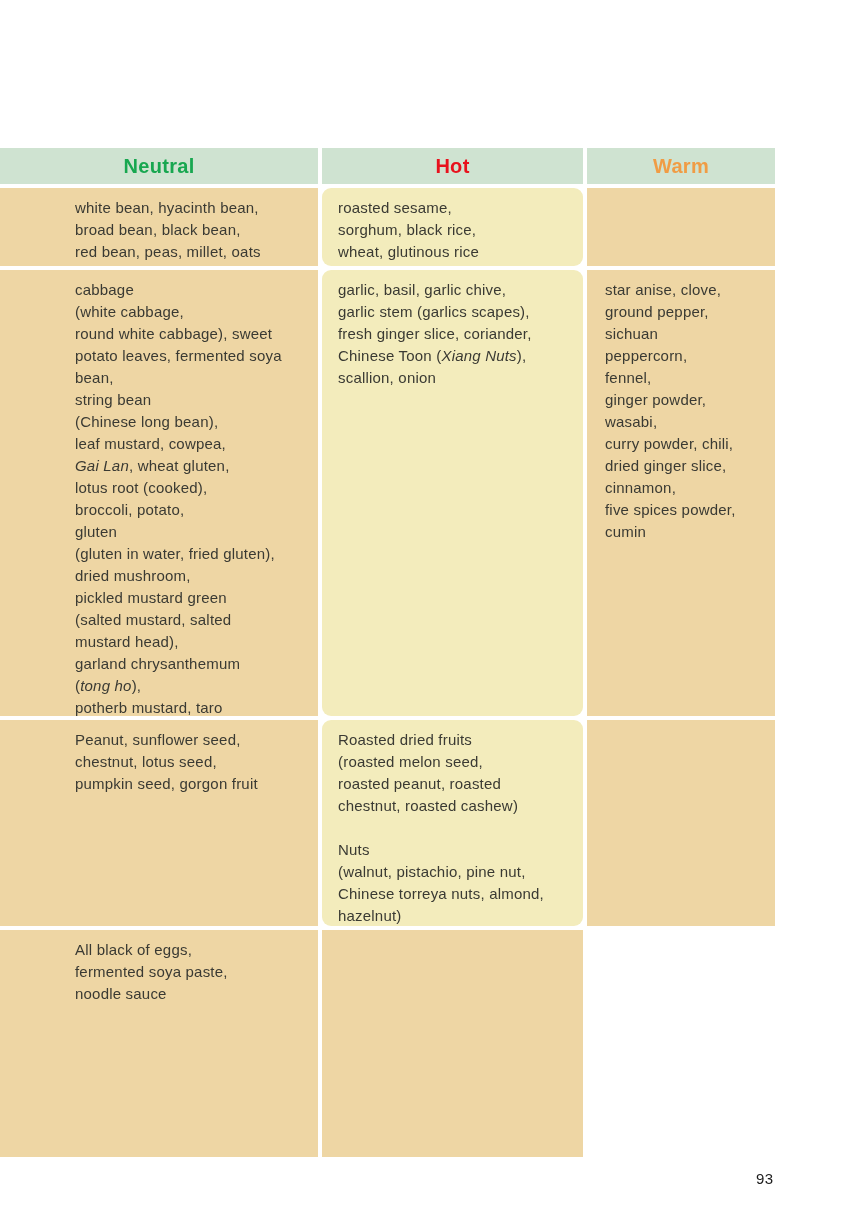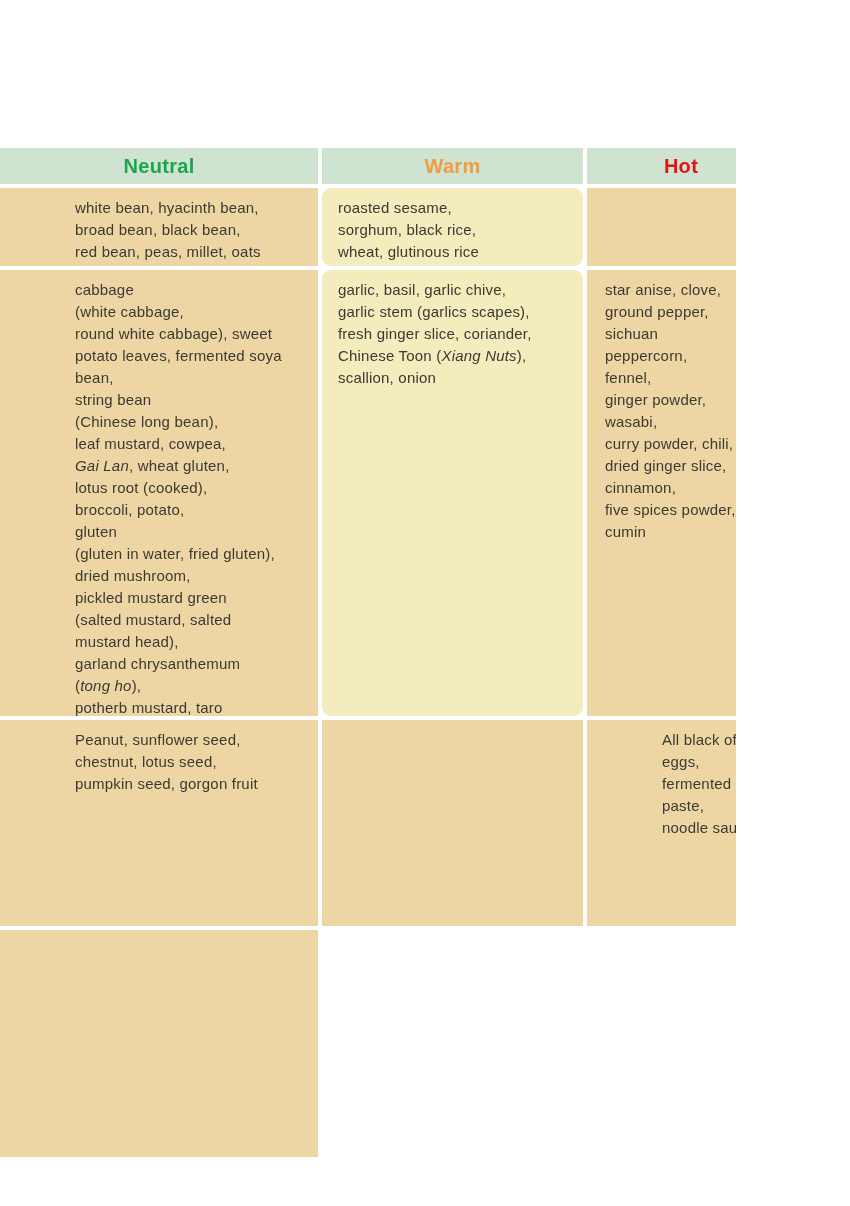--- a/index.html
+++ b/index.html
@@ -3,21 +3,21 @@
 <meta charset="utf-8">
 <style>
   html, body { margin: 0; padding: 0; }
   body {
     width: 850px; height: 1206px;
     background: #ffffff;
     font-family: "Liberation Sans", sans-serif;
   }
   .page {
     position: relative;
-    width: 736px; height: 1206px;
+    width: 850px; height: 1206px;
     background: #ffffff;
     overflow: hidden;
   }
   .food-table {
     position: absolute;
     left: 0; top: 148px;
     width: 775px;
     display: grid;
     grid-template-columns: 318px 261px 188px;
     grid-template-rows: 36px 78px 446px 206px 227px;
@@ -56,22 +56,22 @@
     letter-spacing: 0.3px;
   }
 </style>
 </head>
 <body>
 
 <div class="page">
 
   <div class="food-table" id="food-table">
     <div class="header-cell" style="color: rgb(24, 167, 80);">Neutral</div>
+    <div class="header-cell" style="color: rgb(232, 18, 29);">Hot</div>
     <div class="header-cell" style="color: rgb(240, 156, 68);">Warm</div>
-    <div class="header-cell" style="color: rgb(232, 18, 29);">Hot</div>
 
   <div class="cell tint-tan pad-c0">white bean, hyacinth bean,
 broad bean, black bean,
 red bean, peas, millet, oats</div>
       <div class="cell tint-cream pad-c1">roasted sesame,
 sorghum, black rice,
 wheat, glutinous rice</div>
       <div class="cell tint-tan pad-c2"></div>
       <div class="cell tint-tan pad-c0">cabbage
 (white cabbage,
@@ -106,20 +106,29 @@
 ginger powder,
 wasabi,
 curry powder, chili,
 dried ginger slice,
 cinnamon,
 five spices powder,
 cumin</div>
       <div class="cell tint-tan pad-c0">Peanut, sunflower seed,
 chestnut, lotus seed,
 pumpkin seed, gorgon fruit</div>
+      <div class="cell tint-cream pad-c1">Roasted dried fruits
+(roasted melon seed,
+roasted peanut, roasted
+chestnut, roasted cashew)
+
+Nuts
+(walnut, pistachio, pine nut,
+Chinese torreya nuts, almond,
+hazelnut)</div>
       <div class="cell tint-tan pad-c2"></div>
       <div class="cell tint-tan pad-c0">All black of eggs,
 fermented soya paste,
 noodle sauce</div>
       <div class="cell tint-tan pad-c2"></div>
     </div>
 
   <div class="page-number">93</div>
 
 </div>

